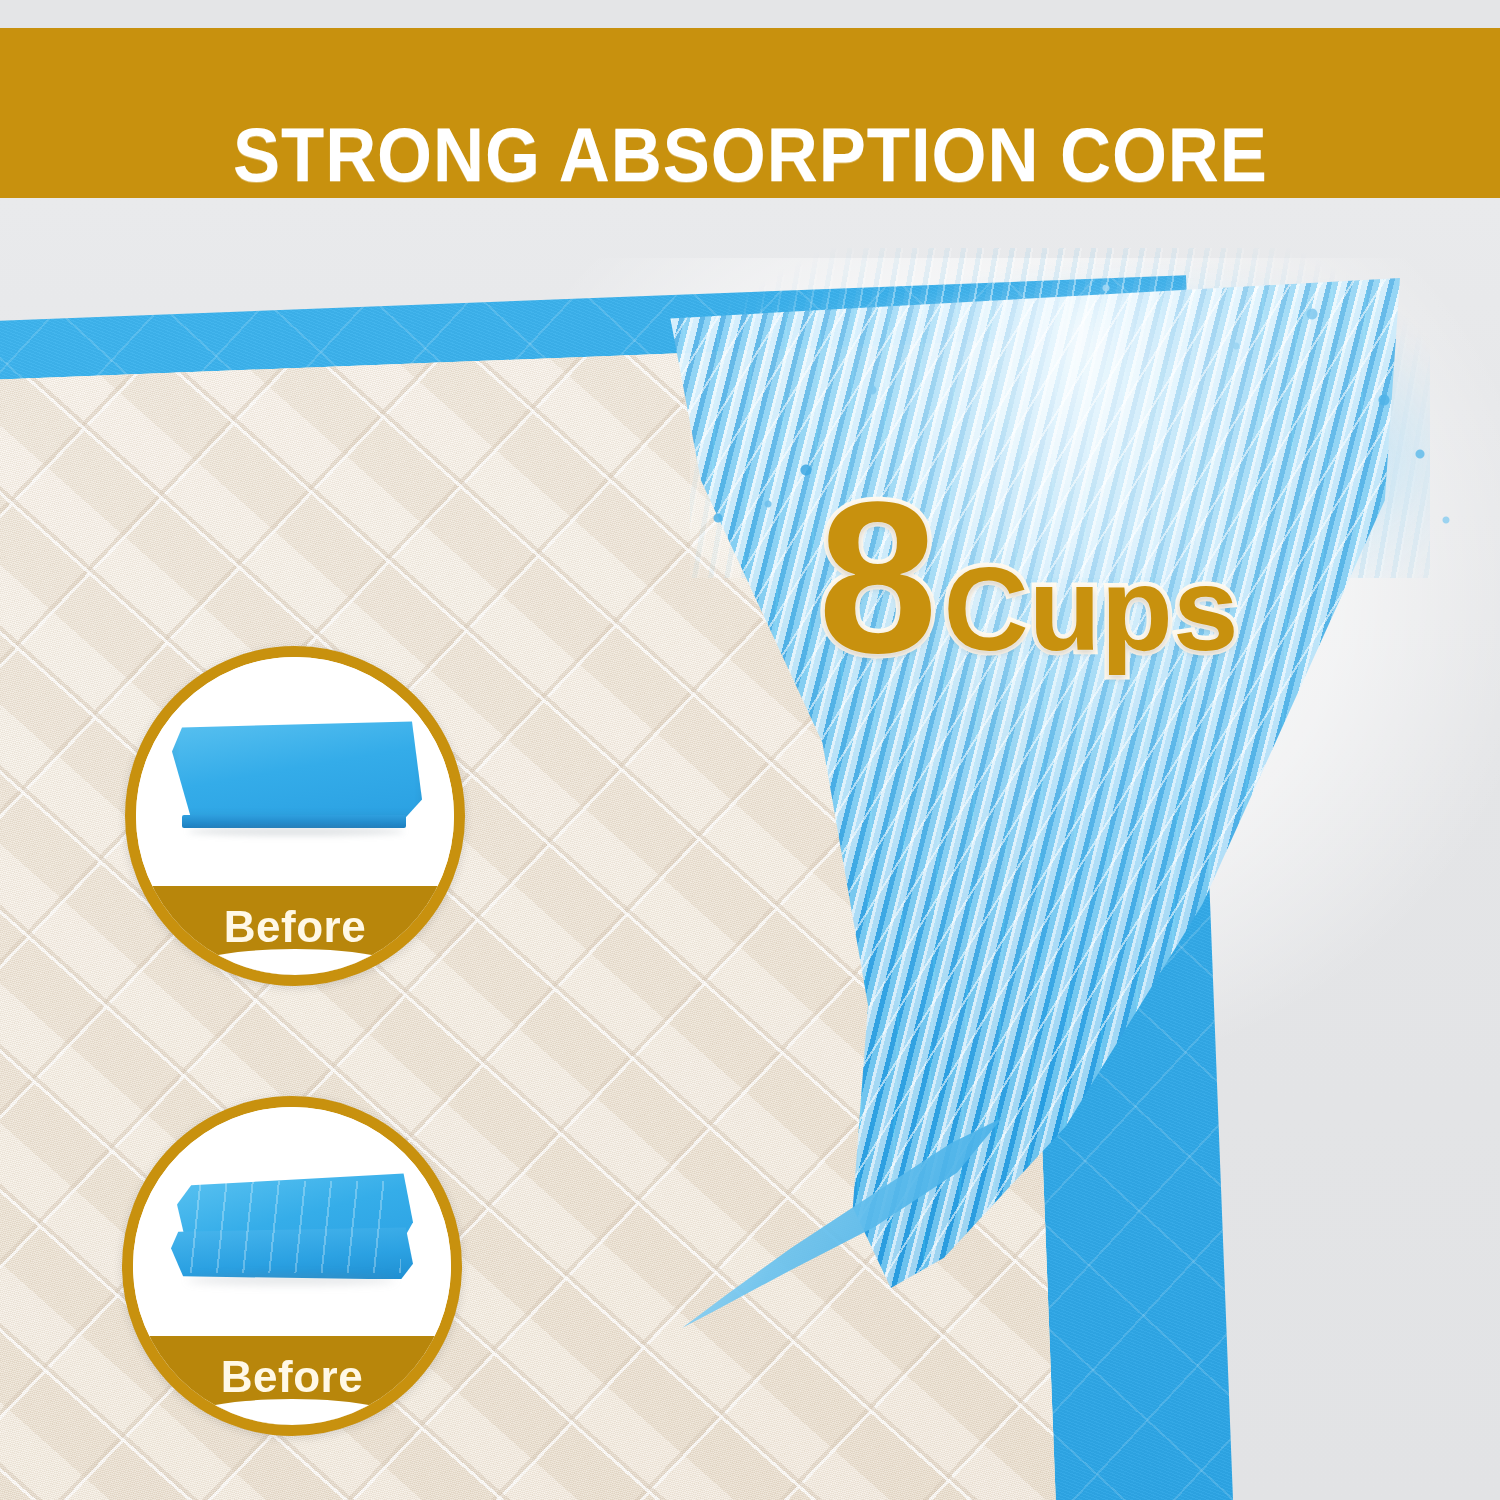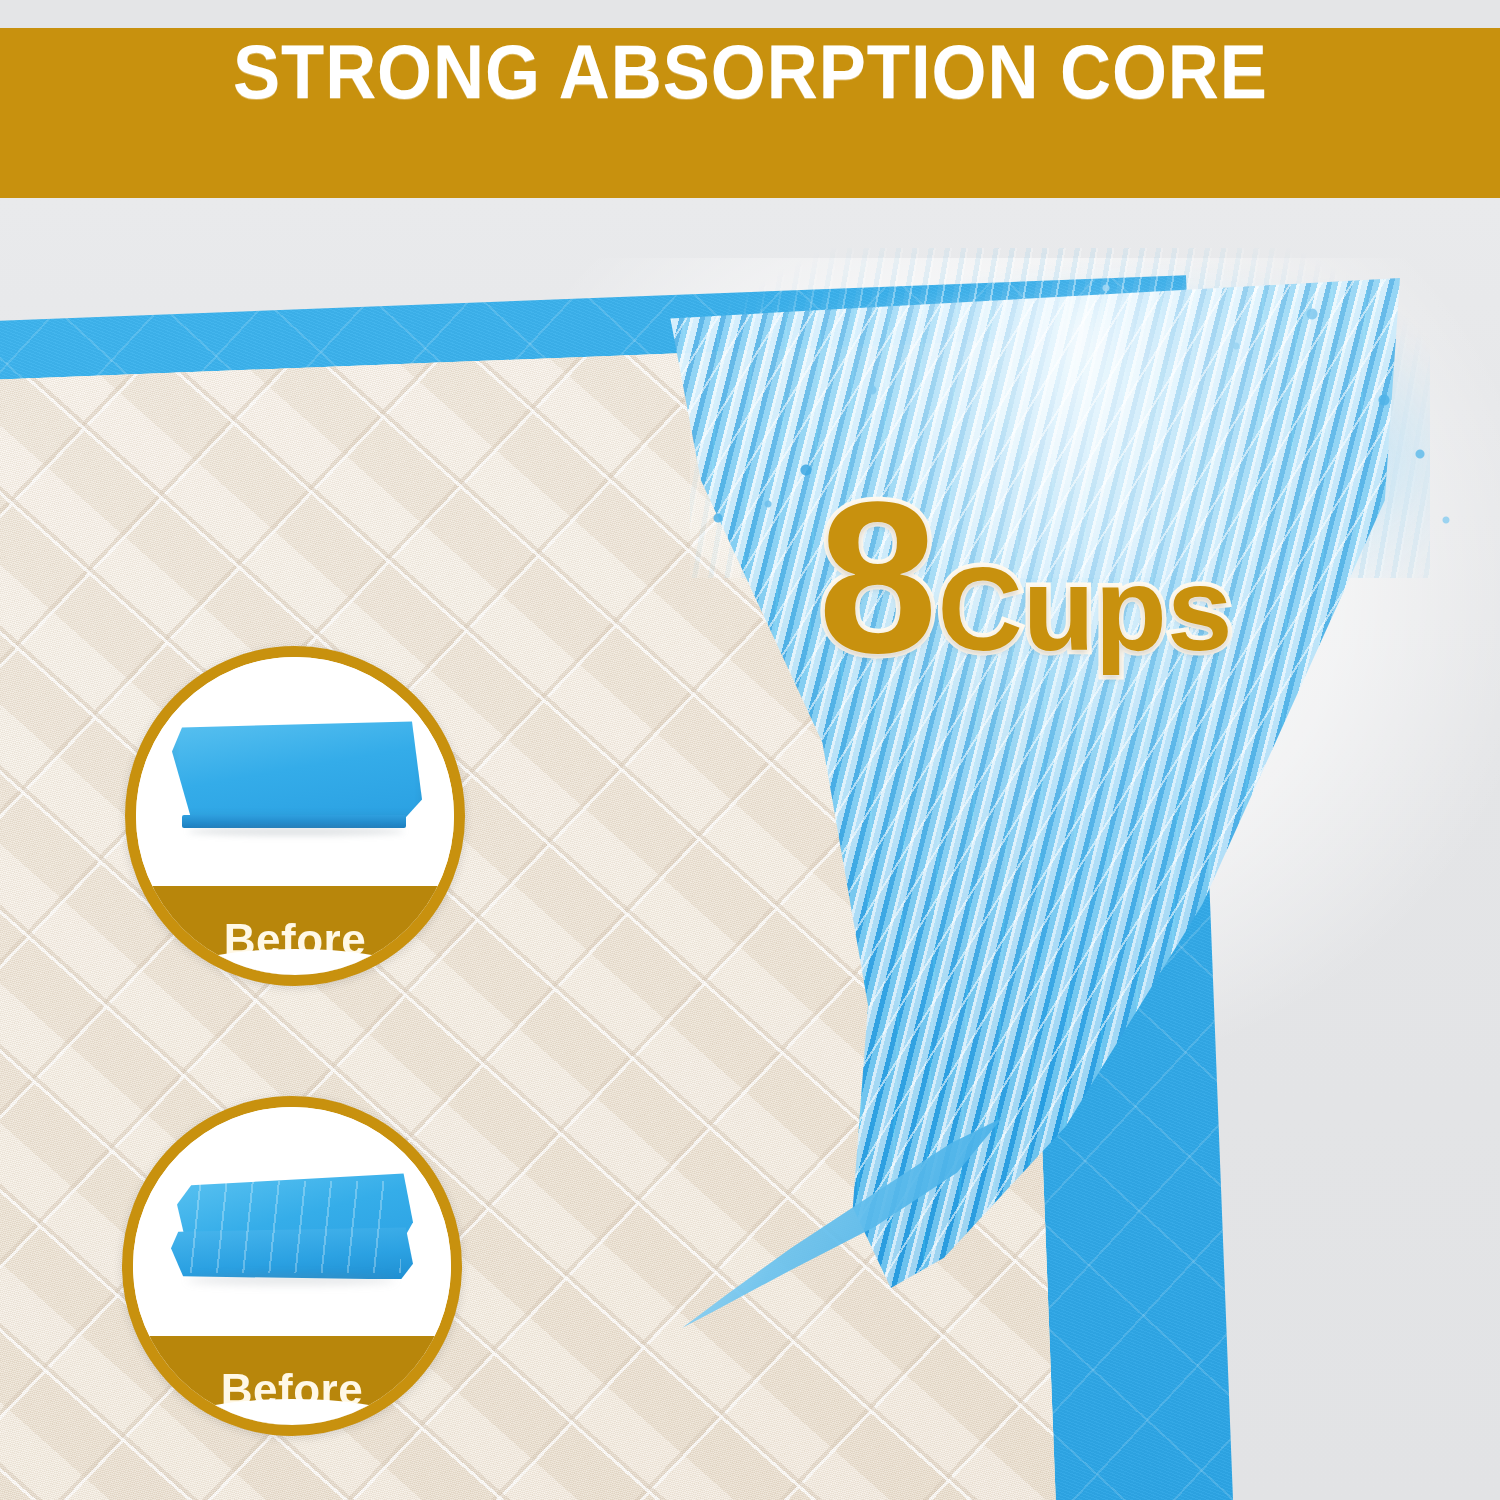--- a/index.html
+++ b/index.html
@@ -12,21 +12,21 @@
     background:#e4e5e7;
   }
 
   
   .top-gap{position:absolute;left:0;top:0;width:1500px;height:28px;background:#e4e5e7;}
 
   
   .banner{
     position:absolute;left:0;top:28px;width:1500px;height:170px;
     background:#c8910e;
-    display:flex;align-items:flex-start;justify-content:center;
+    display:flex;align-items:flex-end;justify-content:center;
   }
   .banner-title{
     color:#ffffff;
     font-family:"Liberation Sans",sans-serif;
     font-weight:bold;
     font-size:76px;
     letter-spacing:1px;
     transform:scaleX(0.93);
     white-space:nowrap;
     text-shadow:0 1px 0 rgba(255,255,255,.35);
@@ -183,21 +183,21 @@
     position:absolute;left:0;right:0;bottom:0;height:28%;
     background:#b8860b;
     display:flex;align-items:flex-start;justify-content:center;
   }
   .badge .band-label{
     color:#fff8e6;
     font-family:"Liberation Sans",sans-serif;
     font-weight:bold;
     font-size:44px;
     line-height:1;
-    margin-top:32px;
+    margin-top:19px;
     letter-spacing:.5px;
   }
   .badge .arc{
     position:absolute;left:12%;right:12%;bottom:-26px;height:52px;
     background:#ffffff;
     border-radius:50%;
   }
 
   #badge-before{left:125px;top:448px;width:318px;height:318px;}
   #badge-after {left:122px;top:898px;width:318px;height:318px;}
@@ -254,21 +254,21 @@
     font-weight:bold;
     color:#c8910e;
     line-height:.88;
     -webkit-text-stroke:9px #fffaf0;
     paint-order:stroke fill;
     text-shadow:
        0 0 2px #fffaf0,
        0 3px 7px rgba(0,0,0,.18);
   }
   .cups-num{font-size:215px;}
-  .cups-word{font-size:118px;margin-bottom:10px;}
+  .cups-word{font-size:118px;margin-left:6px;margin-bottom:10px;}
 </style>
 </head>
 <body>
 
 <div id="stage">
 
   <div class="top-gap"></div>
 
   <div class="banner">
     <div class="banner-title">STRONG ABSORPTION CORE</div>

